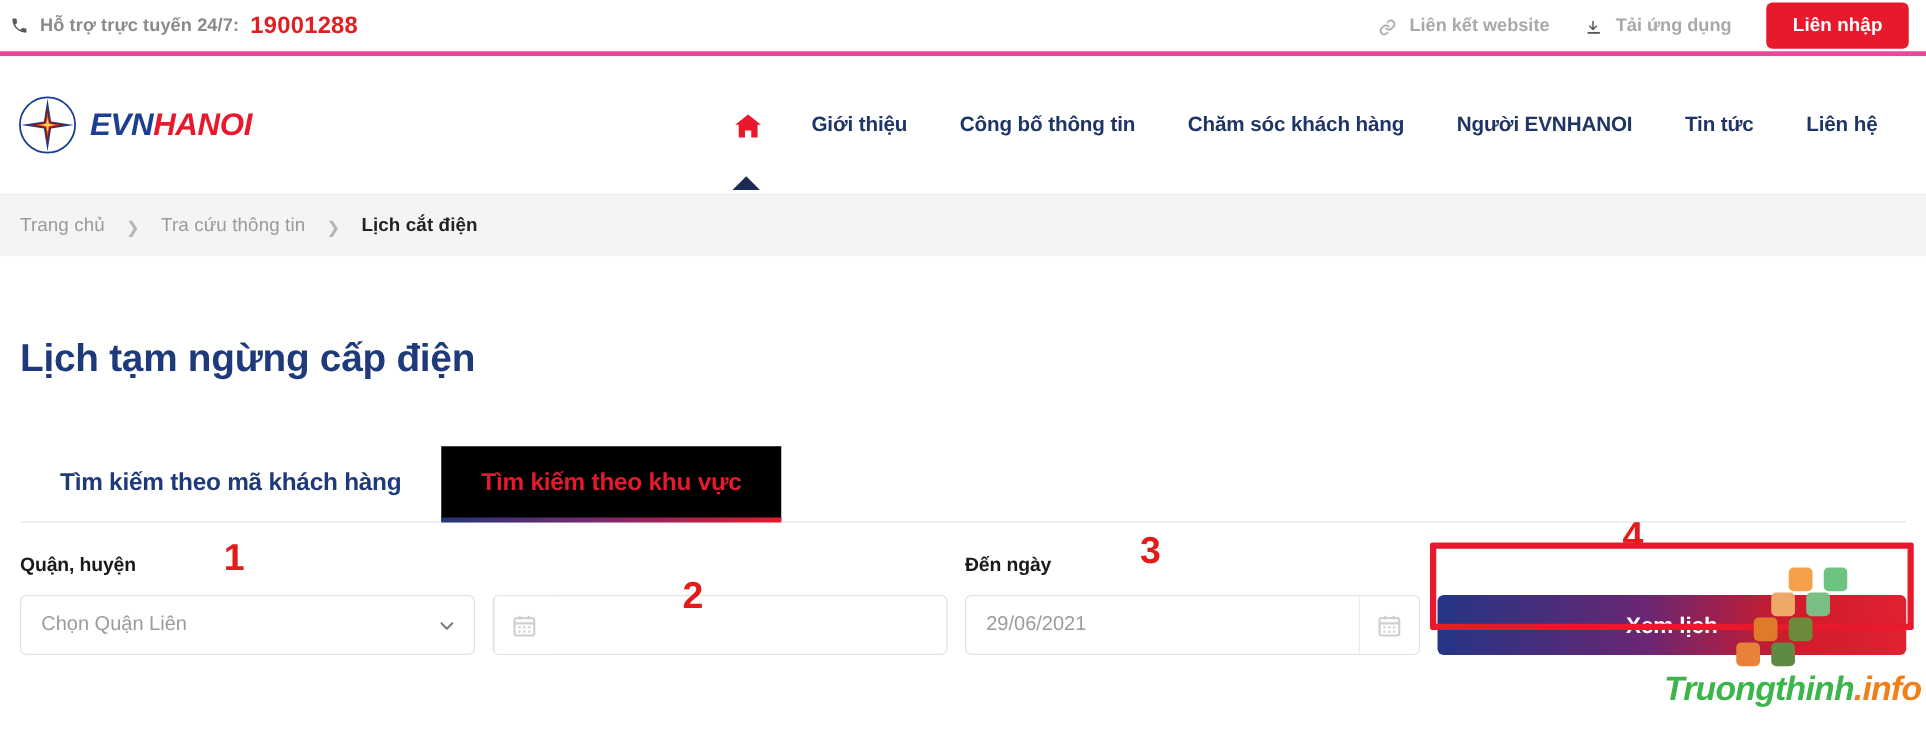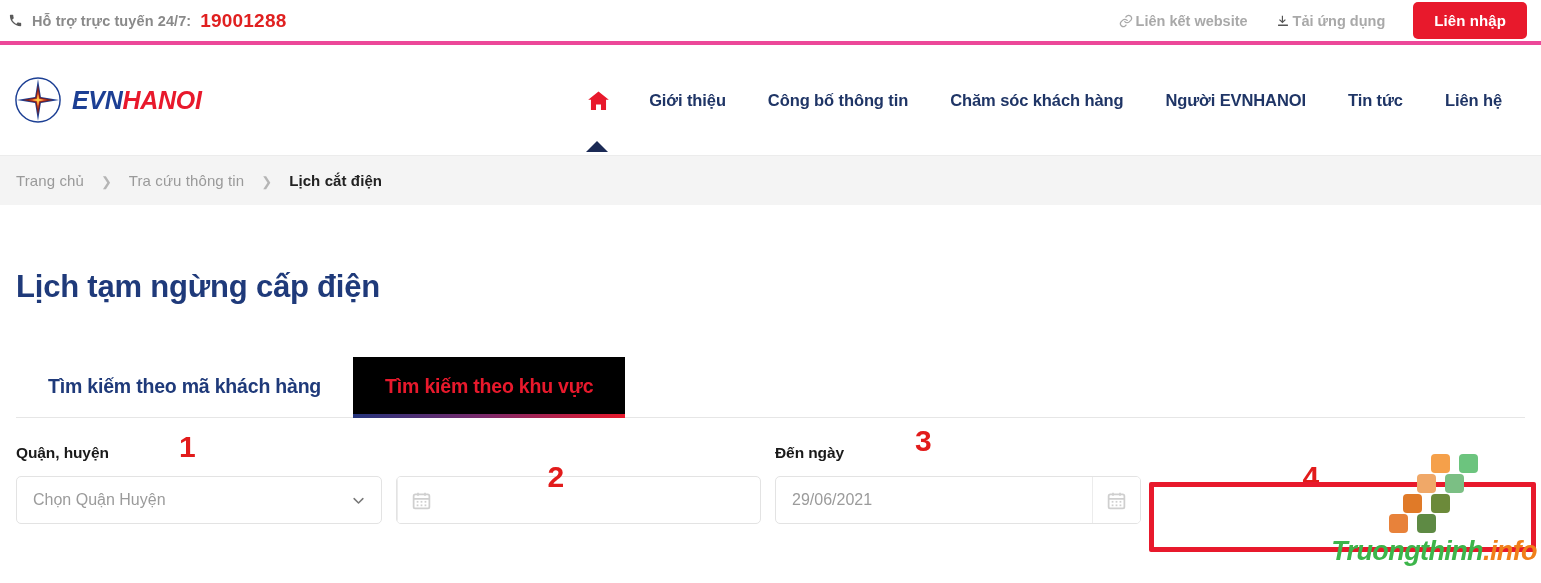--- a/index.html
+++ b/index.html
@@ -28,21 +28,21 @@
     font-size: 14.5px; color: #8a8a8a; font-weight: 700;
     letter-spacing: .1px;
   }
   .hotline-number {
     font-size: 19px; font-weight: 700; color: #e02020; letter-spacing: .2px;
   }
   .topbar-right {
     margin-left: auto; display: flex; align-items: center; gap: 28px;
   }
   .top-link {
-    display: flex; align-items: center; gap: 3px;
+    display: flex; align-items: flex-end; gap: 11px;
     font-size: 14.5px; color: #a9a9a9; font-weight: 600; cursor: pointer;
   }
   .top-link svg { display: block; width: 14px; height: 14px; }
   .btn-login {
     background: #e8192c; color: #fff; border: none;
     font-family: "Liberation Sans", sans-serif;
     font-size: 15px; font-weight: 700;
     padding: 10px 21px; border-radius: 5px; cursor: pointer;
     letter-spacing: .1px;
   }
@@ -295,21 +295,21 @@
     <div class="tab">Tìm kiếm theo mã khách hàng</div>
     <div class="tab active">Tìm kiếm theo khu vực</div>
   </div>
 
   <div class="formrow">
 
     <div class="field f-district">
       <span class="step-num step-1">1</span>
       <label class="flabel">Quận, huyện</label>
       <div class="control">
-        <span class="selecttext">Chọn Quận Huyện</span>
+        <span class="selecttext">Chọn Quận Liên</span>
         <span class="chev">
           <svg viewBox="0 0 24 24" fill="none" stroke="#777" stroke-width="2.4" stroke-linecap="round" stroke-linejoin="round">
               <polyline points="5,9 12,16 19,9"></polyline>
             </svg>
         </span>
       </div>
     </div>
 
     <div class="field f-from">
       <span class="step-num step-2">2</span>
@@ -354,20 +354,21 @@
               </g>
             </svg>
         </span>
       </div>
     </div>
 
     <div class="field f-action action-wrap">
       <span class="step-num step-4">4</span>
       <label class="flabel">&nbsp;</label>
       <span class="annot-box"></span>
+      <button class="btn-submit">Xem lịch</button>
     </div>
 
   </div>
 </div>
 
 <div class="watermark">
   <span class="wm-squares">
     <svg width="105" height="85" viewBox="0 0 105 85">
       <rect x="58" y="2" width="19" height="19" rx="4" fill="#f5a04a"></rect>
       <rect x="86" y="2" width="19" height="19" rx="4" fill="#6cc47e"></rect>

